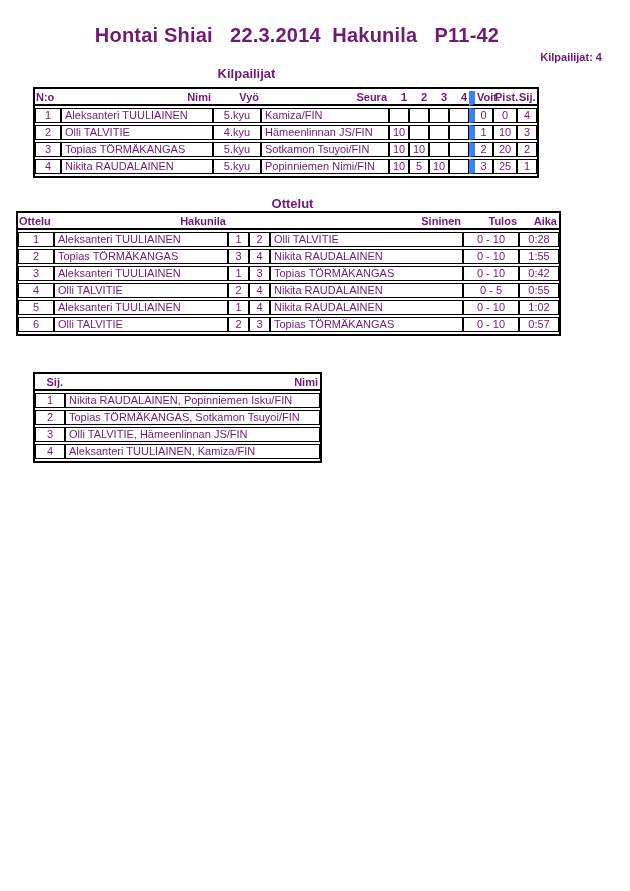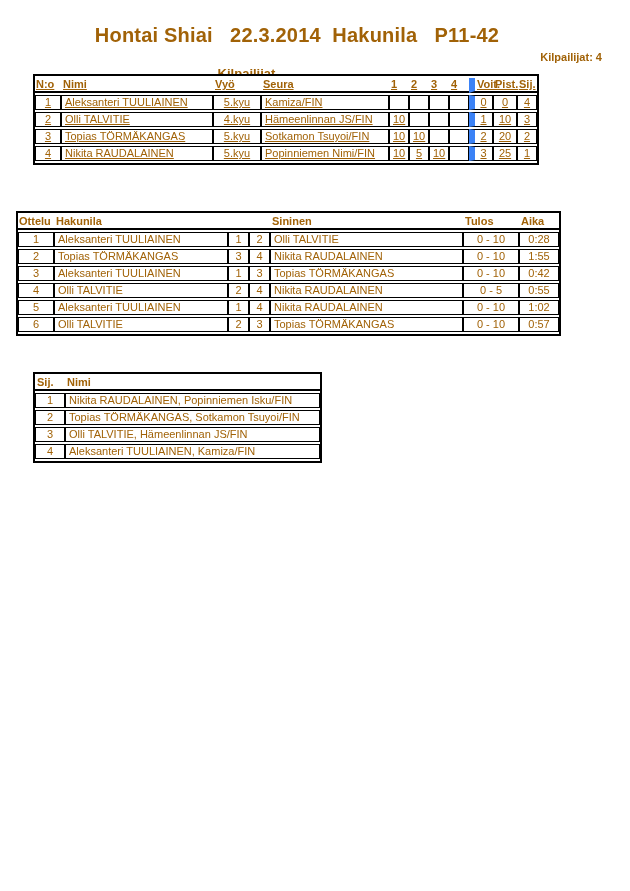--- a/index.html
+++ b/index.html
@@ -2,21 +2,21 @@
 <html><head>
 <meta charset="utf-8">
 <style>
   html, body { margin: 0; padding: 0; background: #fff; }
   .page {
     position: relative;
     width: 630px;
     height: 891px;
     background: #ffffff;
     font-family: "Liberation Sans", "DejaVu Sans", sans-serif;
-    color: #a16207;
+    color: #701a75;
     overflow: hidden;
   }
   .doc-title {
     position: absolute;
     top: 24px; left: 0;
     width: 594px;
     text-align: center;
     font-size: 20px;
     font-weight: bold;
     white-space: pre;
@@ -39,33 +39,33 @@
   #heading-tulokset    { top: 356px; left: 33px; width: 285px; }
 
   table.sheet {
     position: absolute;
     border-collapse: separate;
     border-spacing: 0 2px;
     border: 2px solid #000;
     background: #fff;
     table-layout: fixed;
   }
-  #table-kilpailijat { top: 74px;  left: 33px; width: 502px; text-decoration: underline; }
+  #table-kilpailijat { top: 87px;  left: 33px; width: 502px; }
   #table-ottelut     { top: 211px; left: 16px; width: 541px; }
   #table-tulokset    { top: 372px; left: 33px; width: 285px; }
 
   table.sheet th {
     font-size: 11px;
     font-weight: bold;
     line-height: 13px;
     height: 13px;
     padding: 0 2px;
     border: none;
     border-bottom: 2px solid #000;
-    text-align: left;
+    text-align: right;
     white-space: nowrap;
     overflow: visible;
   }
   table.sheet td {
     font-size: 11px;
     line-height: 13px;
     height: 13px;
     padding: 0 3px;
     border: 1px solid #000;
     text-align: center;
@@ -166,20 +166,21 @@
         <td>5</td>
         <td>10</td>
         <td></td>
         <td class="sep">3</td>
         <td>25</td>
         <td>1</td>
       </tr>
     </tbody>
   </table>
 
+  <div class="section-heading" id="heading-ottelut">Ottelut</div>
 
   <table class="sheet" id="table-ottelut">
     <colgroup>
       <col style="width:36px">
         <col style="width:174px">
         <col style="width:21px">
         <col style="width:21px">
       <col style="width:193px">
         <col style="width:56px">
         <col style="width:40px">

